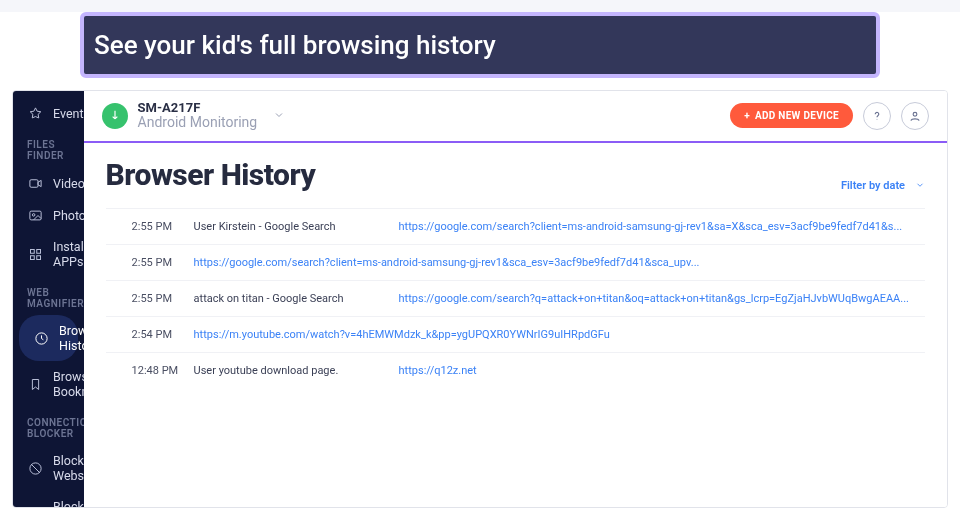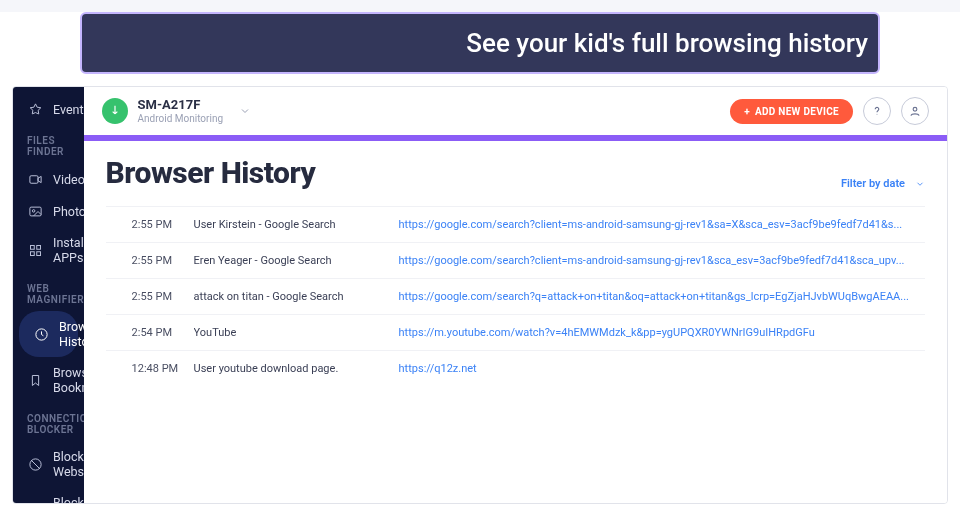--- a/index.html
+++ b/index.html
@@ -1,36 +1,36 @@
 <!DOCTYPE html>
 <html><head>
 <meta charset="utf-8">
 <style>
   *{box-sizing:border-box;margin:0;padding:0;font-family:-apple-system,BlinkMacSystemFont,"Segoe UI",Roboto,Arial,sans-serif;}
   body{background:#f5f6fa;}
   .viewport{width:960px;height:519px;margin:0 auto;background:#fff;position:relative;}
-  .banner{margin:12px 80px 12px 80px;background:#33375a;border:2px solid #c4b5fd;border-radius:6px;text-align:right;padding:14px 10px;}
+  .banner{margin:12px 80px 12px 80px;background:#33375a;border:4px solid #c4b5fd;border-radius:6px;text-align:left;padding:14px 10px;}
   .banner-text{color:#fff;font-size:26px;font-weight:500;}
   .dash{display:flex;margin:0 12px 12px 12px;border:1px solid #e1e3ea;border-radius:4px;overflow:hidden;height:418px;background:#fff;}
   .sidebar{width:185px;background:#0e1535;color:#aeb3c7;font-size:12px;overflow:hidden;padding:6px 0;}
   .side-item{display:flex;align-items:center;gap:10px;padding:8px 14px;cursor:pointer;font-size:12.5px;color:#d7daea;}
   .side-item.active{background:#1c2a5e;color:#fff;border-radius:20px;margin:0 6px;}
   .side-header{display:flex;align-items:center;justify-content:space-between;padding:10px 14px 6px 14px;font-size:10px;letter-spacing:.5px;color:#6c7493;text-transform:uppercase;font-weight:600;gap:32px;}
   .icn{width:16px;height:16px;display:inline-flex;align-items:center;justify-content:center;flex:0 0 16px;}
   .icn svg{width:15px;height:15px;stroke:#b7bdd6;fill:none;stroke-width:1.6;}
   .side-item.active .icn svg{stroke:#fff;}
   .chev{flex:0 0 auto;}
   .chev svg{width:12px;height:12px;stroke:#6c7493;fill:none;stroke-width:2;}
   .main{flex:1;background:#fff;display:flex;flex-direction:column;}
-  .topbar{display:flex;align-items:center;padding:10px 18px;border-bottom:6px solid #8b5cf6;gap:10px;}
+  .topbar{display:flex;align-items:center;padding:10px 18px;border-bottom:2px solid #8b5cf6;gap:10px;}
   .dev-badge{width:26px;height:26px;border-radius:50%;background:#36c26d;display:flex;align-items:center;justify-content:center;}
   .dev-badge svg{width:14px;height:14px;fill:#fff;}
   .dev-info{display:flex;flex-direction:column;line-height:1.1;}
   .dev-name{font-size:13px;font-weight:700;color:#2a2f45;}
-  .dev-sub{font-size:10px;color:#9aa0b4;}
+  .dev-sub{font-size:14px;color:#9aa0b4;}
   .dev-caret{margin-left:6px;}
   .dev-caret svg{width:12px;height:12px;stroke:#9aa0b4;fill:none;stroke-width:2;}
   .spacer{flex:1;}
   .add-btn{background:#ff5a3c;color:#fff;border:none;border-radius:16px;padding:7px 14px;font-size:10px;font-weight:700;letter-spacing:.3px;display:flex;align-items:center;gap:5px;cursor:pointer;}
   .circ-btn{width:28px;height:28px;border:1.5px solid #c7cbd9;border-radius:50%;display:flex;align-items:center;justify-content:center;cursor:pointer;}
   .circ-btn svg{width:14px;height:14px;stroke:#6c7493;fill:none;stroke-width:2;}
   .content{padding:10px 22px;flex:1;overflow:auto;}
   .page-head{display:flex;align-items:flex-end;justify-content:space-between;padding:4px 0 16px 0;}
   .page-title{font-size:30px;font-weight:800;color:#262b3f;letter-spacing:-.5px;}
   .filter{color:#3b82f6;font-size:11px;font-weight:600;cursor:pointer;display:flex;align-items:center;gap:10px;}
@@ -196,31 +196,29 @@
 
 
         <div id="history-rows">
             <div class="row">
               <div class="col-time">2:55 PM</div>
               <div class="col-title">User Kirstein - Google Search</div>
               <div class="col-url">https://google.com/search?client=ms-android-samsung-gj-rev1&amp;sa=X&amp;sca_esv=3acf9be9fedf7d41&amp;s...</div>
             </div>
             <div class="row">
               <div class="col-time">2:55 PM</div>
-              <div class="col-title">Eren Yeager - Google Search</div>
               <div class="col-url">https://google.com/search?client=ms-android-samsung-gj-rev1&amp;sca_esv=3acf9be9fedf7d41&amp;sca_upv...</div>
             </div>
             <div class="row">
               <div class="col-time">2:55 PM</div>
               <div class="col-title">attack on titan - Google Search</div>
               <div class="col-url">https://google.com/search?q=attack+on+titan&amp;oq=attack+on+titan&amp;gs_lcrp=EgZjaHJvbWUqBwgAEAA...</div>
             </div>
             <div class="row">
               <div class="col-time">2:54 PM</div>
-              <div class="col-title">YouTube</div>
               <div class="col-url">https://m.youtube.com/watch?v=4hEMWMdzk_k&amp;pp=ygUPQXR0YWNrIG9uIHRpdGFu</div>
             </div>
             <div class="row">
               <div class="col-time">12:48 PM</div>
               <div class="col-title">User youtube download page.</div>
               <div class="col-url">https://q12z.net</div>
             </div>
           </div>
       </div>
 

